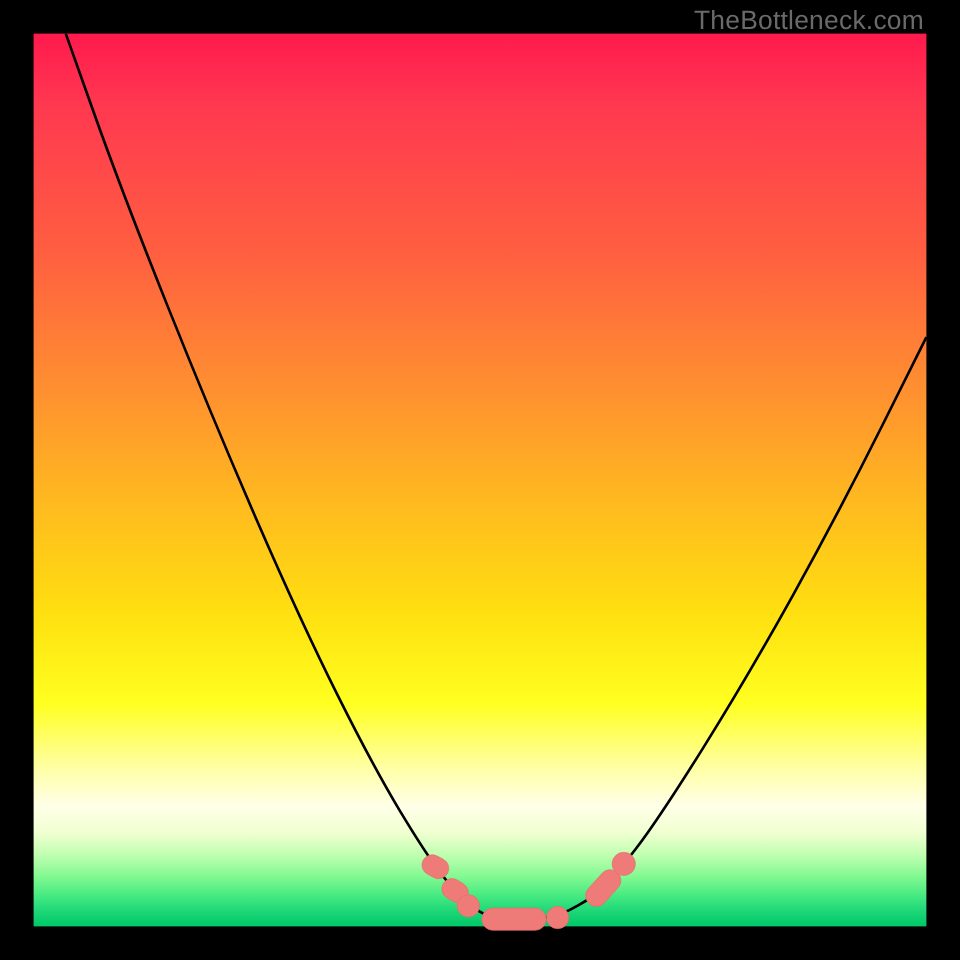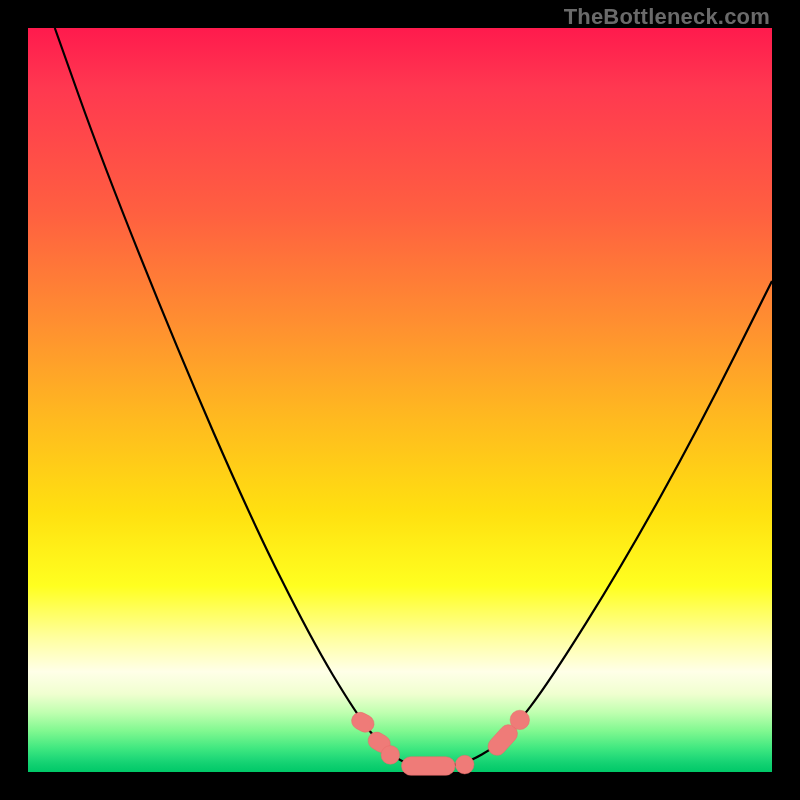--- a/index.html
+++ b/index.html
@@ -45,21 +45,21 @@
       #10d070 99%,
       #00c868 100%
     );
   }
   .attribution {
     position: absolute;
     top: 4px;
     right: 30px;
     color: #6a6a6a;
     font-size: 22px;
-    font-weight: 700;
+    font-weight: 400;
     letter-spacing: 0.2px;
   }
   svg.overlay {
     position: absolute;
     left: 28px;
     top: 28px;
     width: 744px;
     height: 744px;
     overflow: visible;
   }

